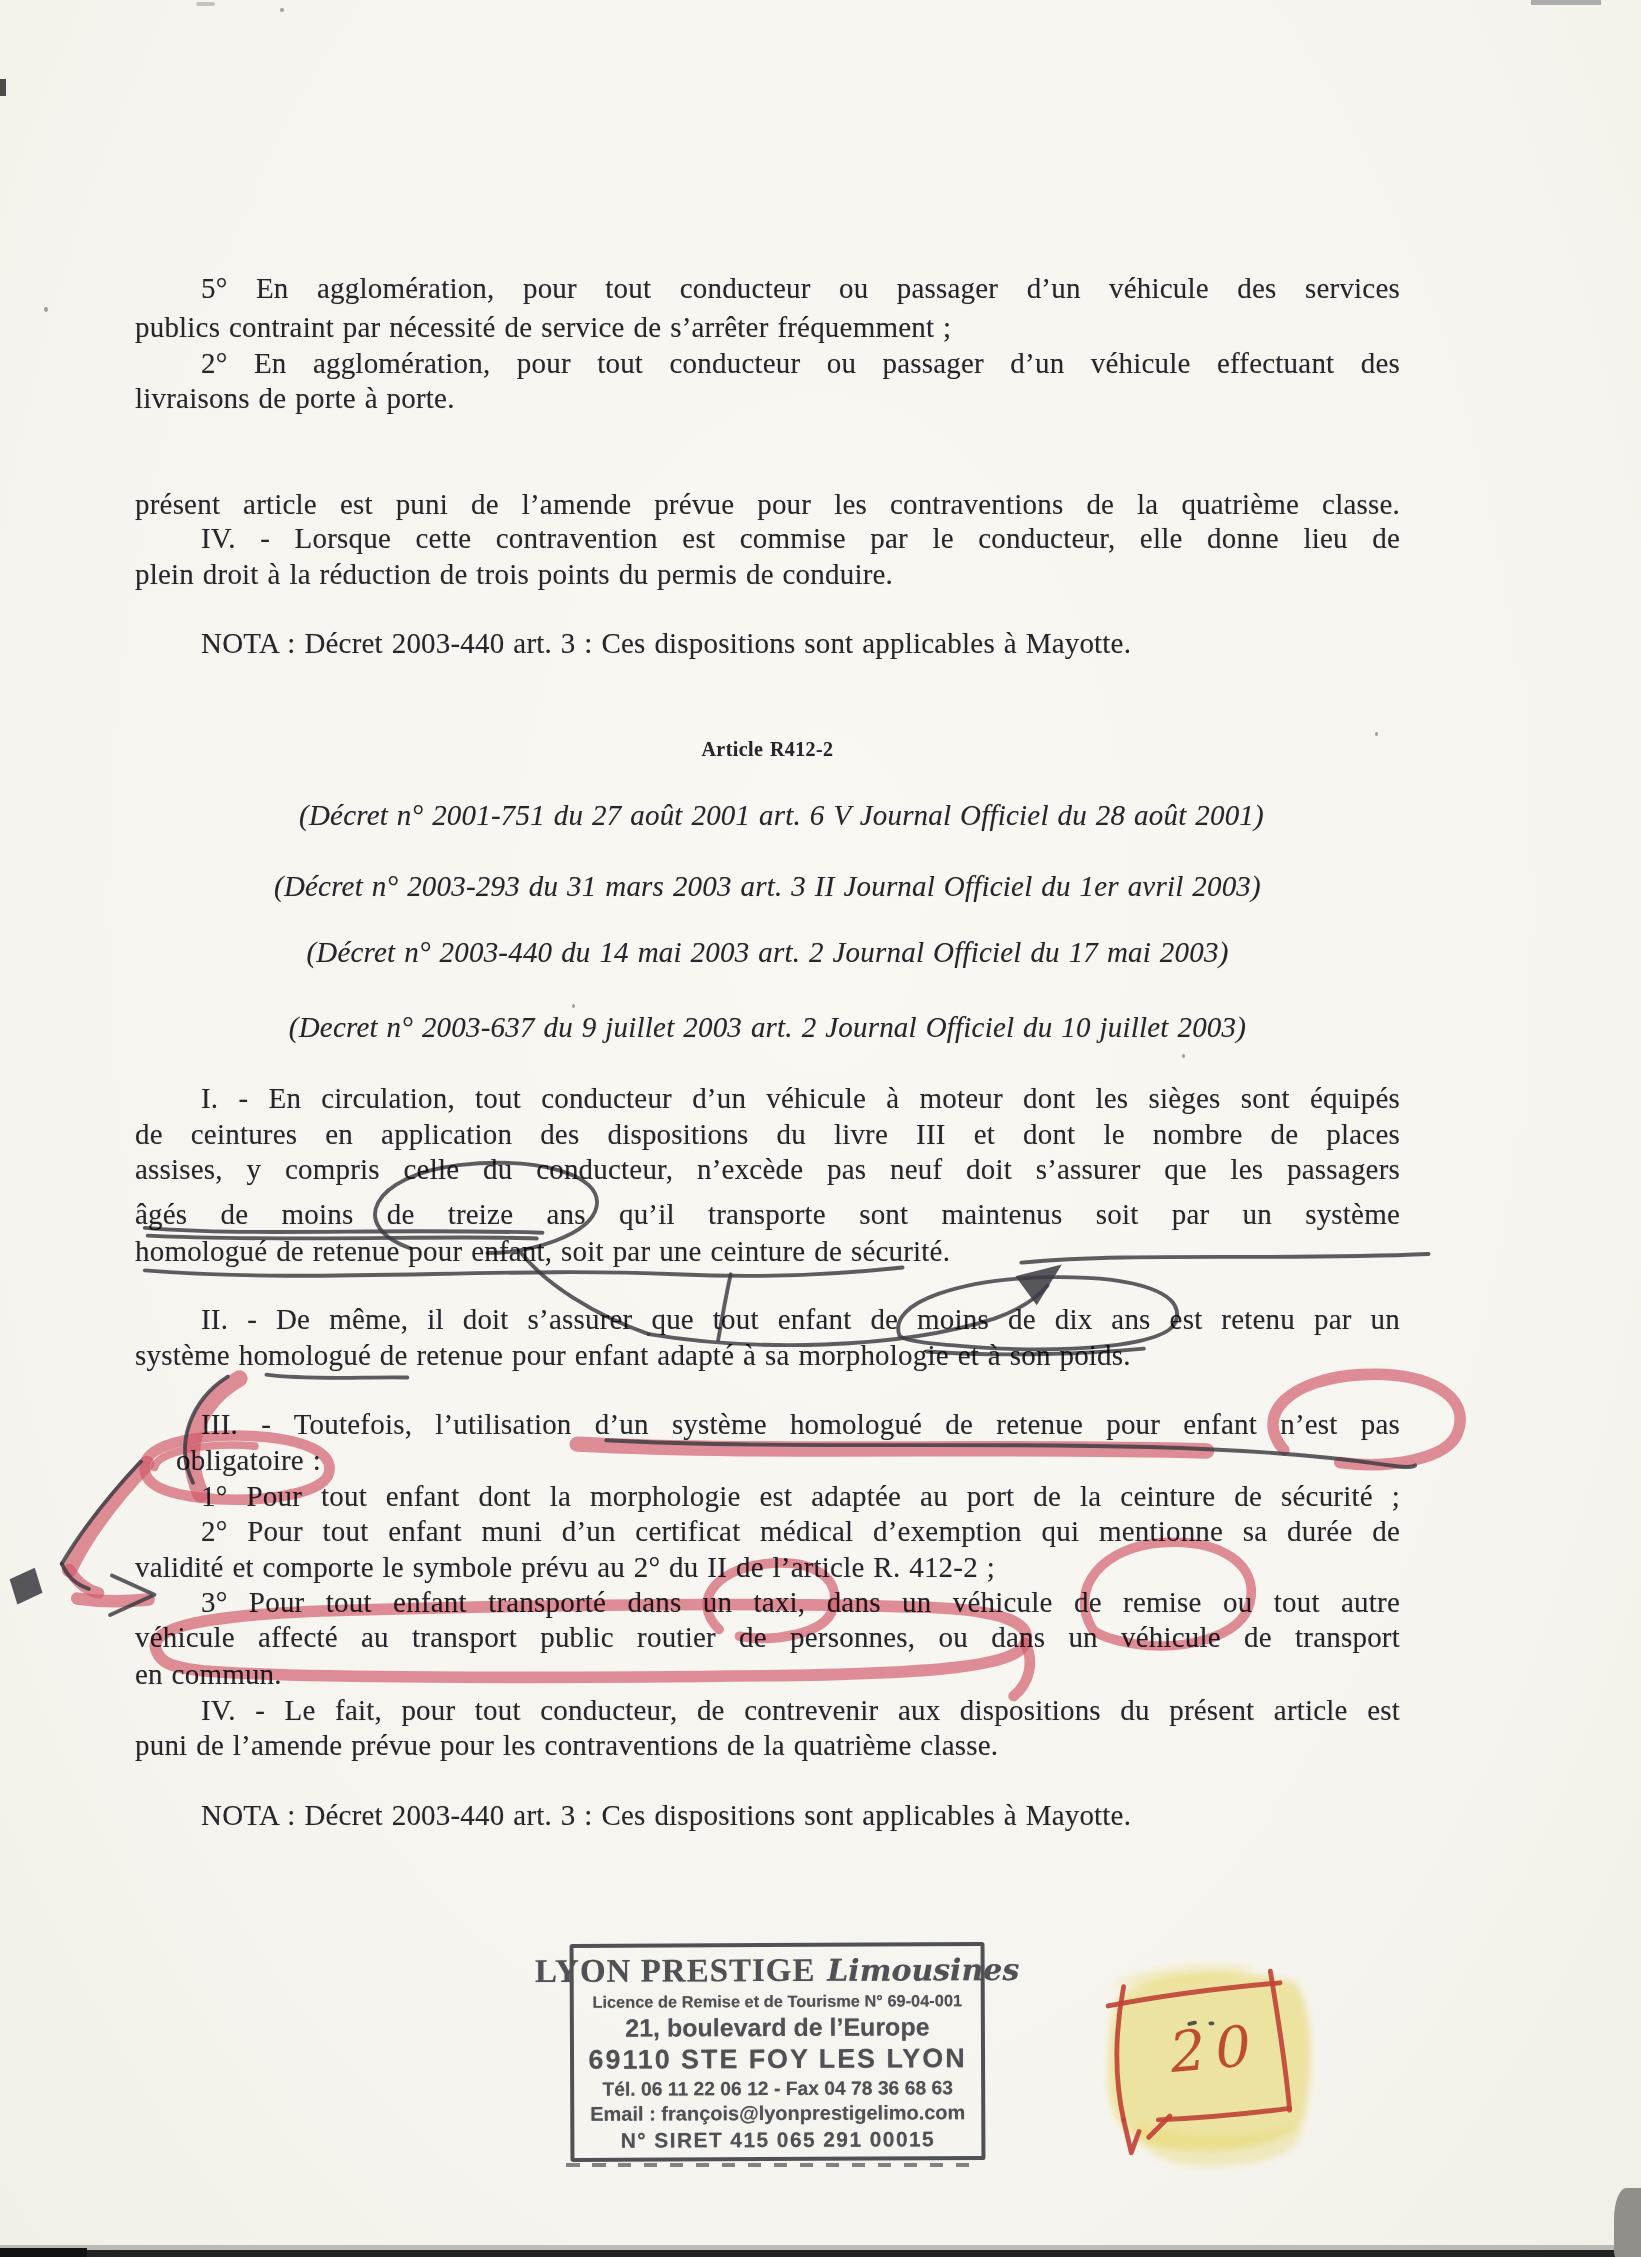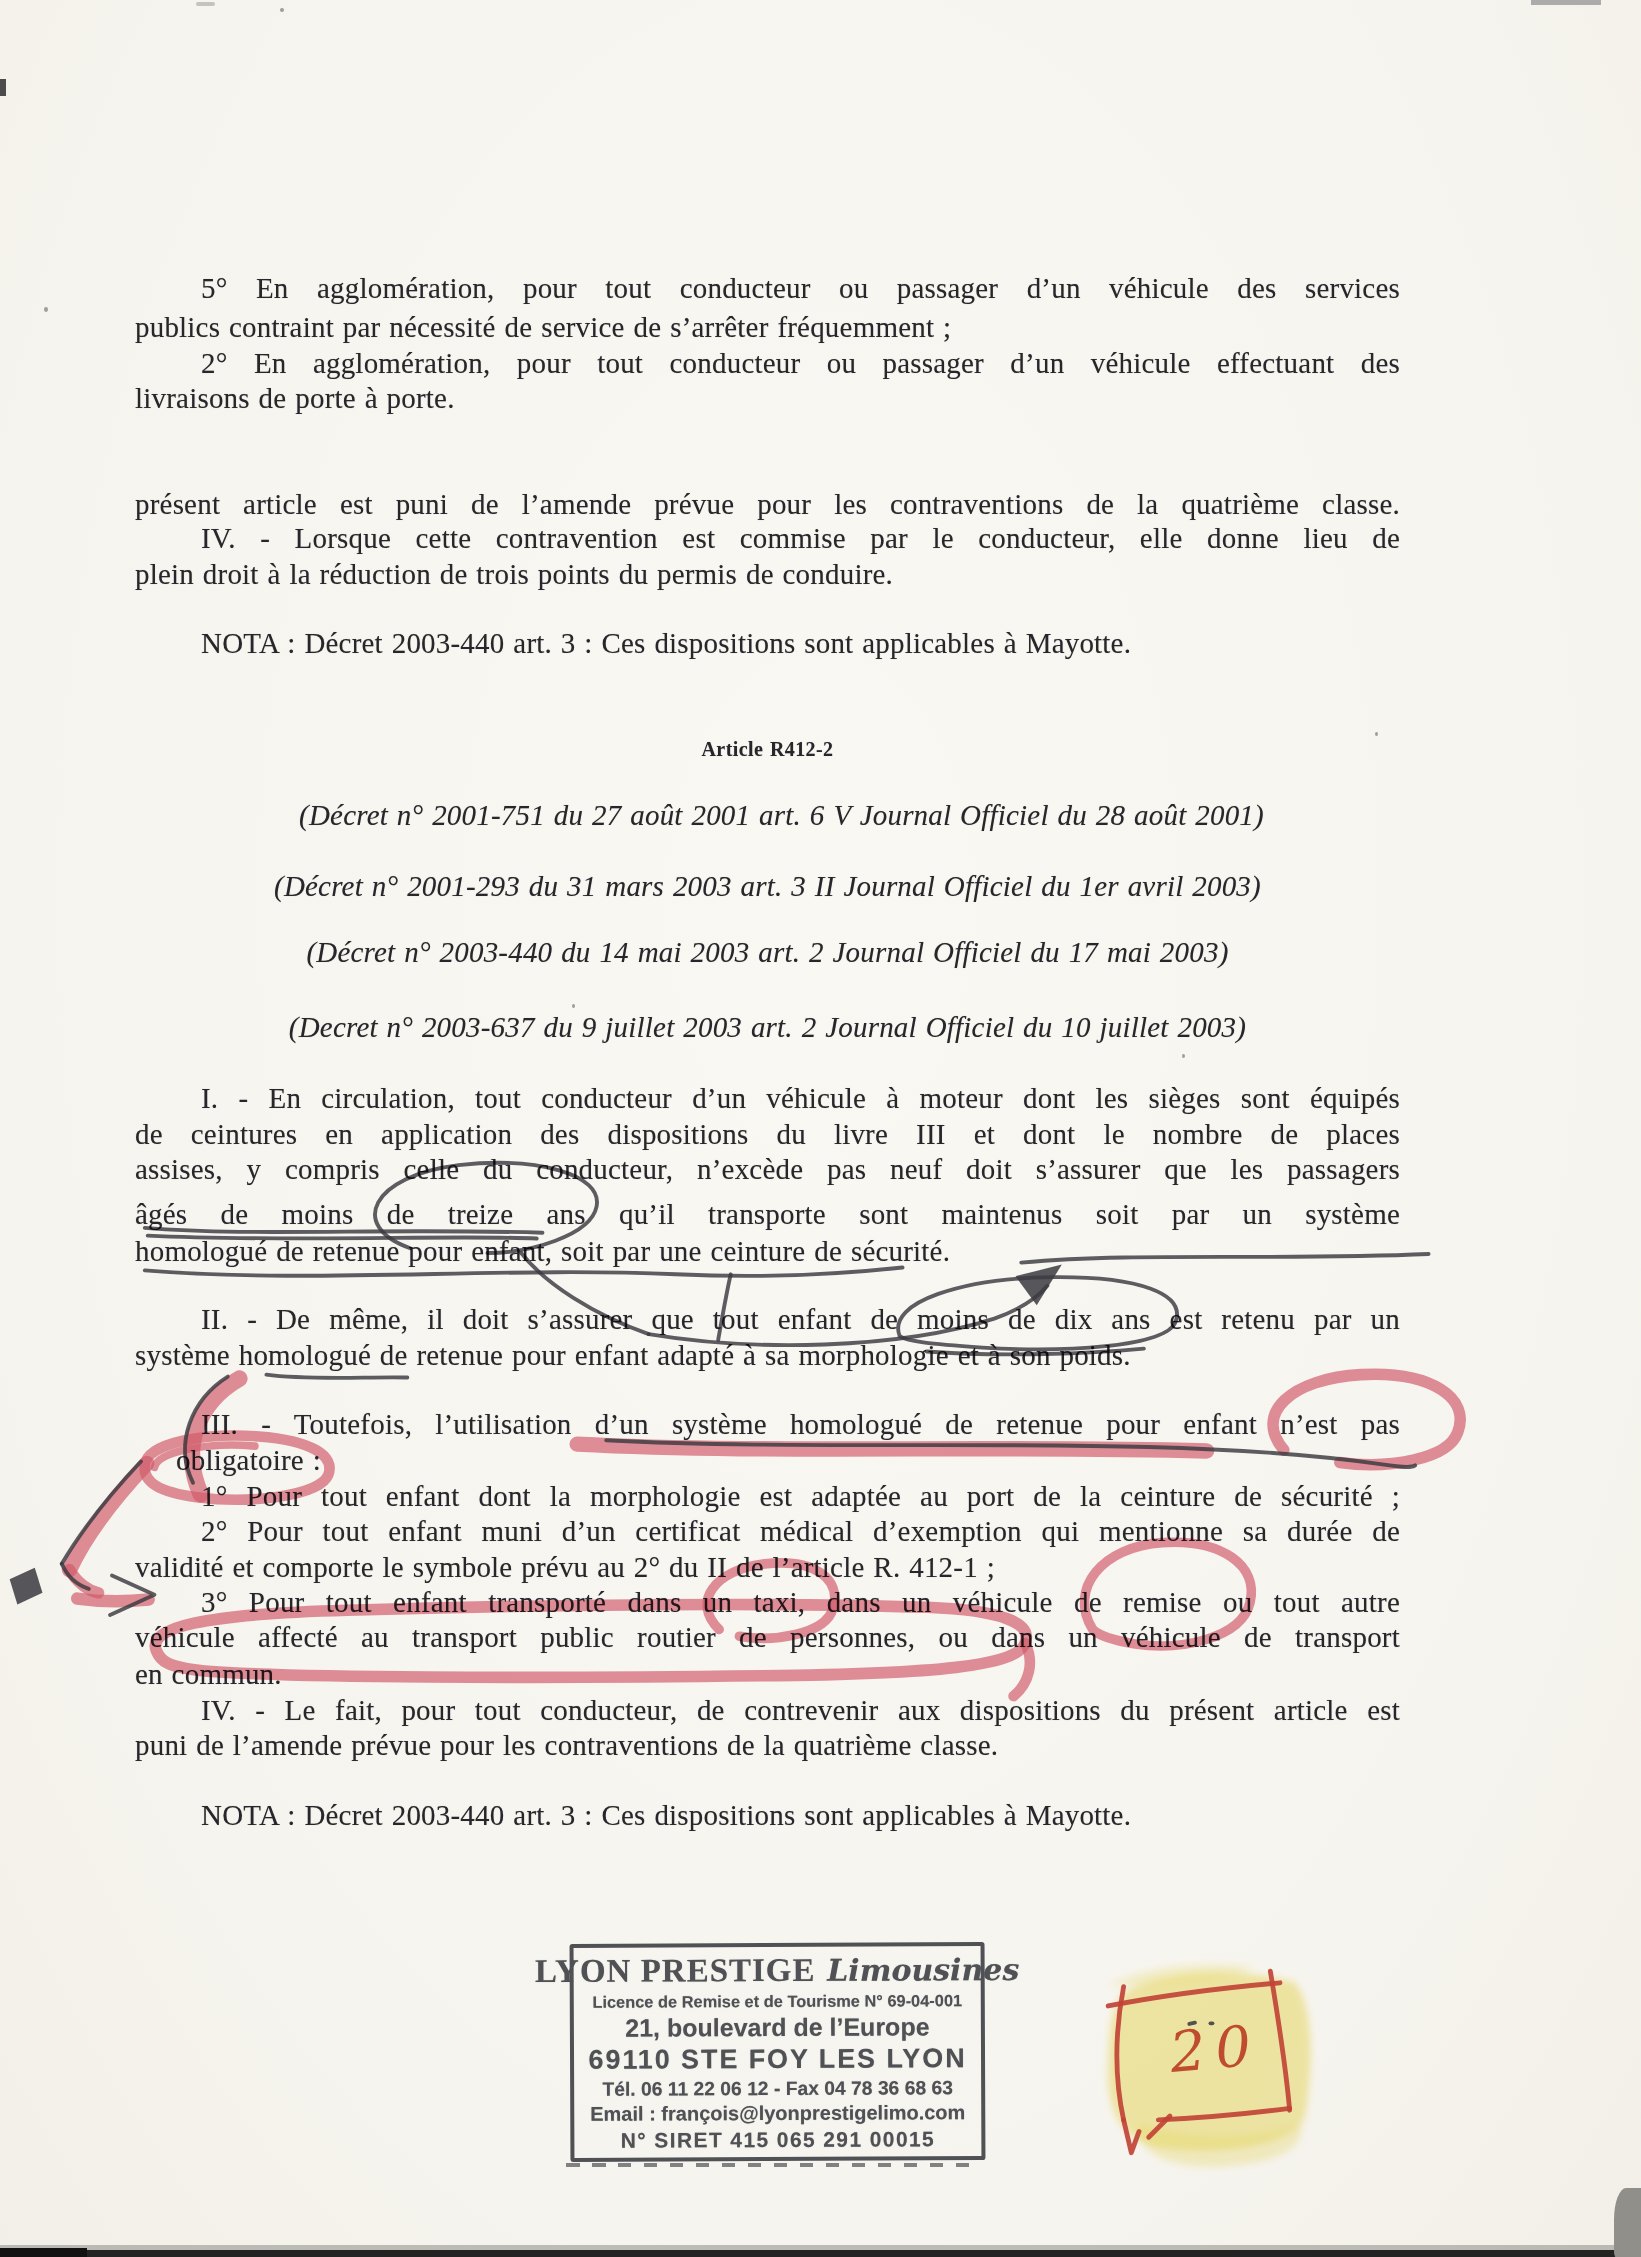--- a/index.html
+++ b/index.html
@@ -64,35 +64,35 @@
       <div class="ln j" style="left: 201px; top: 271px; width: 1199px;">5° En agglomération, pour tout conducteur ou passager d’un véhicule des services</div>
       <div class="ln" style="left: 135px; top: 310px;">publics contraint par nécessité de service de s’arrêter fréquemment ;</div>
       <div class="ln j" style="left: 201px; top: 346px; width: 1199px;">2° En agglomération, pour tout conducteur ou passager d’un véhicule effectuant des</div>
       <div class="ln" style="left: 135px; top: 381px;">livraisons de porte à porte.</div>
       <div class="ln j" style="left: 135px; top: 487px; width: 1265px;">présent article est puni de l’amende prévue pour les contraventions de la quatrième classe.</div>
       <div class="ln j" style="left: 201px; top: 521px; width: 1199px;">IV. - Lorsque cette contravention est commise par le conducteur, elle donne lieu de</div>
       <div class="ln" style="left: 135px; top: 557px;">plein droit à la réduction de trois points du permis de conduire.</div>
       <div class="ln" style="left: 201px; top: 626px;">NOTA : Décret 2003-440 art. 3 : Ces dispositions sont applicables à Mayotte.</div>
       <div class="ln h" style="left: 135px; top: 732px; width: 1265px;">Article R412-2</div>
       <div class="ln c" style="left: 149px; top: 798px; width: 1265px;">(Décret n° 2001-751 du 27 août 2001 art. 6 V Journal Officiel du 28 août 2001)</div>
-      <div class="ln c" style="left: 135px; top: 869px; width: 1265px;">(Décret n° 2001-293 du 31 mars 2003 art. 3 II Journal Officiel du 1er avril 2003)</div>
+      <div class="ln c" style="left: 135px; top: 869px; width: 1265px;">(Décret n° 2003-293 du 31 mars 2003 art. 3 II Journal Officiel du 1er avril 2003)</div>
       <div class="ln c" style="left: 135px; top: 935px; width: 1265px;">(Décret n° 2003-440 du 14 mai 2003 art. 2 Journal Officiel du 17 mai 2003)</div>
       <div class="ln c" style="left: 135px; top: 1010px; width: 1265px;">(Decret n° 2003-637 du 9 juillet 2003 art. 2 Journal Officiel du 10 juillet 2003)</div>
       <div class="ln j" style="left: 201px; top: 1081px; width: 1199px;">I. - En circulation, tout conducteur d’un véhicule à moteur dont les sièges sont équipés</div>
       <div class="ln j" style="left: 135px; top: 1117px; width: 1265px;">de ceintures en application des dispositions du livre III et dont le nombre de places</div>
       <div class="ln j" style="left: 135px; top: 1152px; width: 1265px;">assises, y compris celle du conducteur, n’excède pas neuf doit s’assurer que les passagers</div>
       <div class="ln j" style="left: 135px; top: 1197px; width: 1265px;">âgés de moins de treize ans qu’il transporte sont maintenus soit par un système</div>
       <div class="ln" style="left: 135px; top: 1234px;">homologué de retenue pour enfant, soit par une ceinture de sécurité.</div>
       <div class="ln j" style="left: 201px; top: 1302px; width: 1199px;">II. - De même, il doit s’assurer que tout enfant de moins de dix ans est retenu par un</div>
       <div class="ln" style="left: 135px; top: 1338px;">système homologué de retenue pour enfant adapté à sa morphologie et à son poids.</div>
       <div class="ln j" style="left: 201px; top: 1407px; width: 1199px;">III. - Toutefois, l’utilisation d’un système homologué de retenue pour enfant n’est pas</div>
       <div class="ln" style="left: 135px; top: 1443px; margin-left: 41px;">obligatoire :</div>
       <div class="ln j" style="left: 201px; top: 1479px; width: 1199px;">1° Pour tout enfant dont la morphologie est adaptée au port de la ceinture de sécurité ;</div>
       <div class="ln j" style="left: 201px; top: 1514px; width: 1199px;">2° Pour tout enfant muni d’un certificat médical d’exemption qui mentionne sa durée de</div>
-      <div class="ln" style="left: 135px; top: 1550px;">validité et comporte le symbole prévu au 2° du II de l’article R. 412-1 ;</div>
+      <div class="ln" style="left: 135px; top: 1550px;">validité et comporte le symbole prévu au 2° du II de l’article R. 412-2 ;</div>
       <div class="ln j" style="left: 201px; top: 1585px; width: 1199px;">3° Pour tout enfant transporté dans un taxi, dans un véhicule de remise ou tout autre</div>
       <div class="ln j" style="left: 135px; top: 1620px; width: 1265px;">véhicule affecté au transport public routier de personnes, ou dans un véhicule de transport</div>
       <div class="ln" style="left: 135px; top: 1657px;">en commun.</div>
       <div class="ln j" style="left: 201px; top: 1693px; width: 1199px;">IV. - Le fait, pour tout conducteur, de contrevenir aux dispositions du présent article est</div>
       <div class="ln" style="left: 135px; top: 1728px;">puni de l’amende prévue pour les contraventions de la quatrième classe.</div>
       <div class="ln" style="left: 201px; top: 1798px;">NOTA : Décret 2003-440 art. 3 : Ces dispositions sont applicables à Mayotte.</div>
     </div>
 
   <svg id="annotations" width="1641" height="2257" viewBox="0 0 1700 2338">
 

